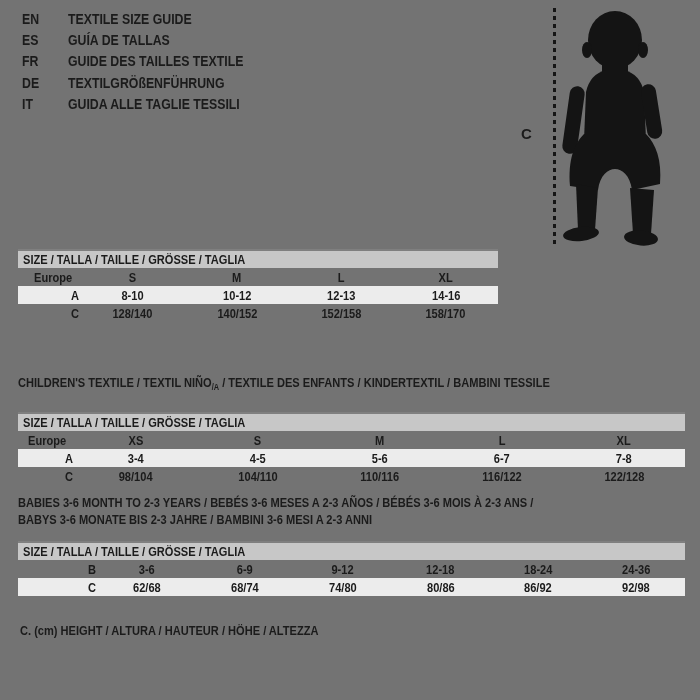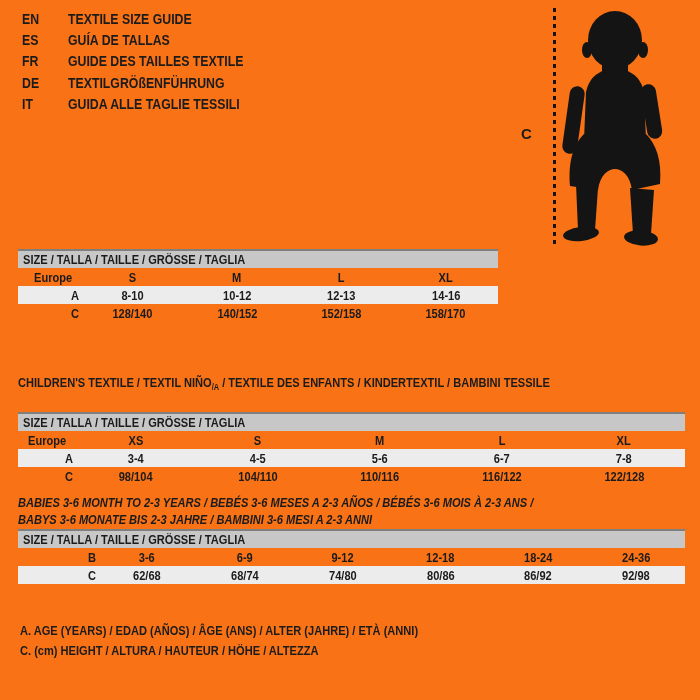--- a/index.html
+++ b/index.html
@@ -1,20 +1,20 @@
 <!DOCTYPE html>
 <html><head>
 <meta charset="utf-8">
 <style>
   html,body{margin:0;padding:0;}
   body{
     width:700px;height:700px;position:relative;background:#ffffff;
     font-family:"Liberation Sans", sans-serif;color:#1b1b1b;
   }
-  .page{position:absolute;inset:0;background:#f97316;overflow:hidden;padding-left:28px;}
+  .page{position:absolute;inset:0;background:#737373;overflow:hidden;padding-left:28px;}
 
   
   .cond{display:inline-block;transform:scaleX(.82);transform-origin:0 50%;white-space:nowrap;}
   .center-cond{transform-origin:50% 50%;}
 
   
   .lang-block{position:absolute;left:22px;top:8px;}
   .lang-row{display:flex;align-items:center;height:21.2px;font-weight:700;font-size:15px;letter-spacing:0;}
   .lang-row .code{width:46px;}
 
@@ -25,21 +25,21 @@
   }
   .fig-label{position:absolute;left:521px;top:125px;font-weight:700;font-size:15px;}
   .baby-svg{position:absolute;left:560px;top:8px;}
 
   
   .sec{position:absolute;left:18px;}
   .sec.s0{top:249px;width:480px;}
   .sec.s1{top:375px;width:667px;}
   .sec.s2{top:494px;width:667px;}
   .sec .title{font-weight:700;font-size:13.5px;line-height:16px;margin-bottom:17px;}
-  .sec.s2 .title{line-height:17px;margin-bottom:1px;font-style:italic;}
+  .sec.s2 .title{line-height:17px;margin-bottom:13px;}
   .title sub{font-size:9px;vertical-align:-3px;}
 
   table.size-table{width:100%;border-collapse:collapse;table-layout:fixed;}
   table.size-table td{padding:0;height:18px;font-weight:700;font-size:13.5px;vertical-align:middle;text-decoration:underline;}
   table.size-table td.band{
     background:#c7c7c7;border-top:2px solid #7f7f7f;height:17px;padding-left:5px;
   }
   table.size-table td.lbl{text-align:right;padding-left:5px;}
   table.size-table td.val{text-align:center;}
   table.size-table tr.shade td{background:#ececec;}
@@ -214,20 +214,17 @@
             <td class="val"><span class="cond center-cond">80/86</span></td>
             <td class="val"><span class="cond center-cond">86/92</span></td>
             <td class="val"><span class="cond center-cond">92/98</span></td>
           </tr>
         </tbody>
       </table>
   </section>
 
   <div class="footnotes">
     <div class="fn">
-        <span class="cond">A. AGE (YEARS) / EDAD (AÑOS) / ÂGE (ANS) / ALTER (JAHRE) / ETÀ (ANNI)</span>
-      </div>
-    <div class="fn">
         <span class="cond">C. (cm) HEIGHT / ALTURA / HAUTEUR / HÖHE / ALTEZZA</span>
       </div>
   </div>
 
 </div>
 
 </body></html>

